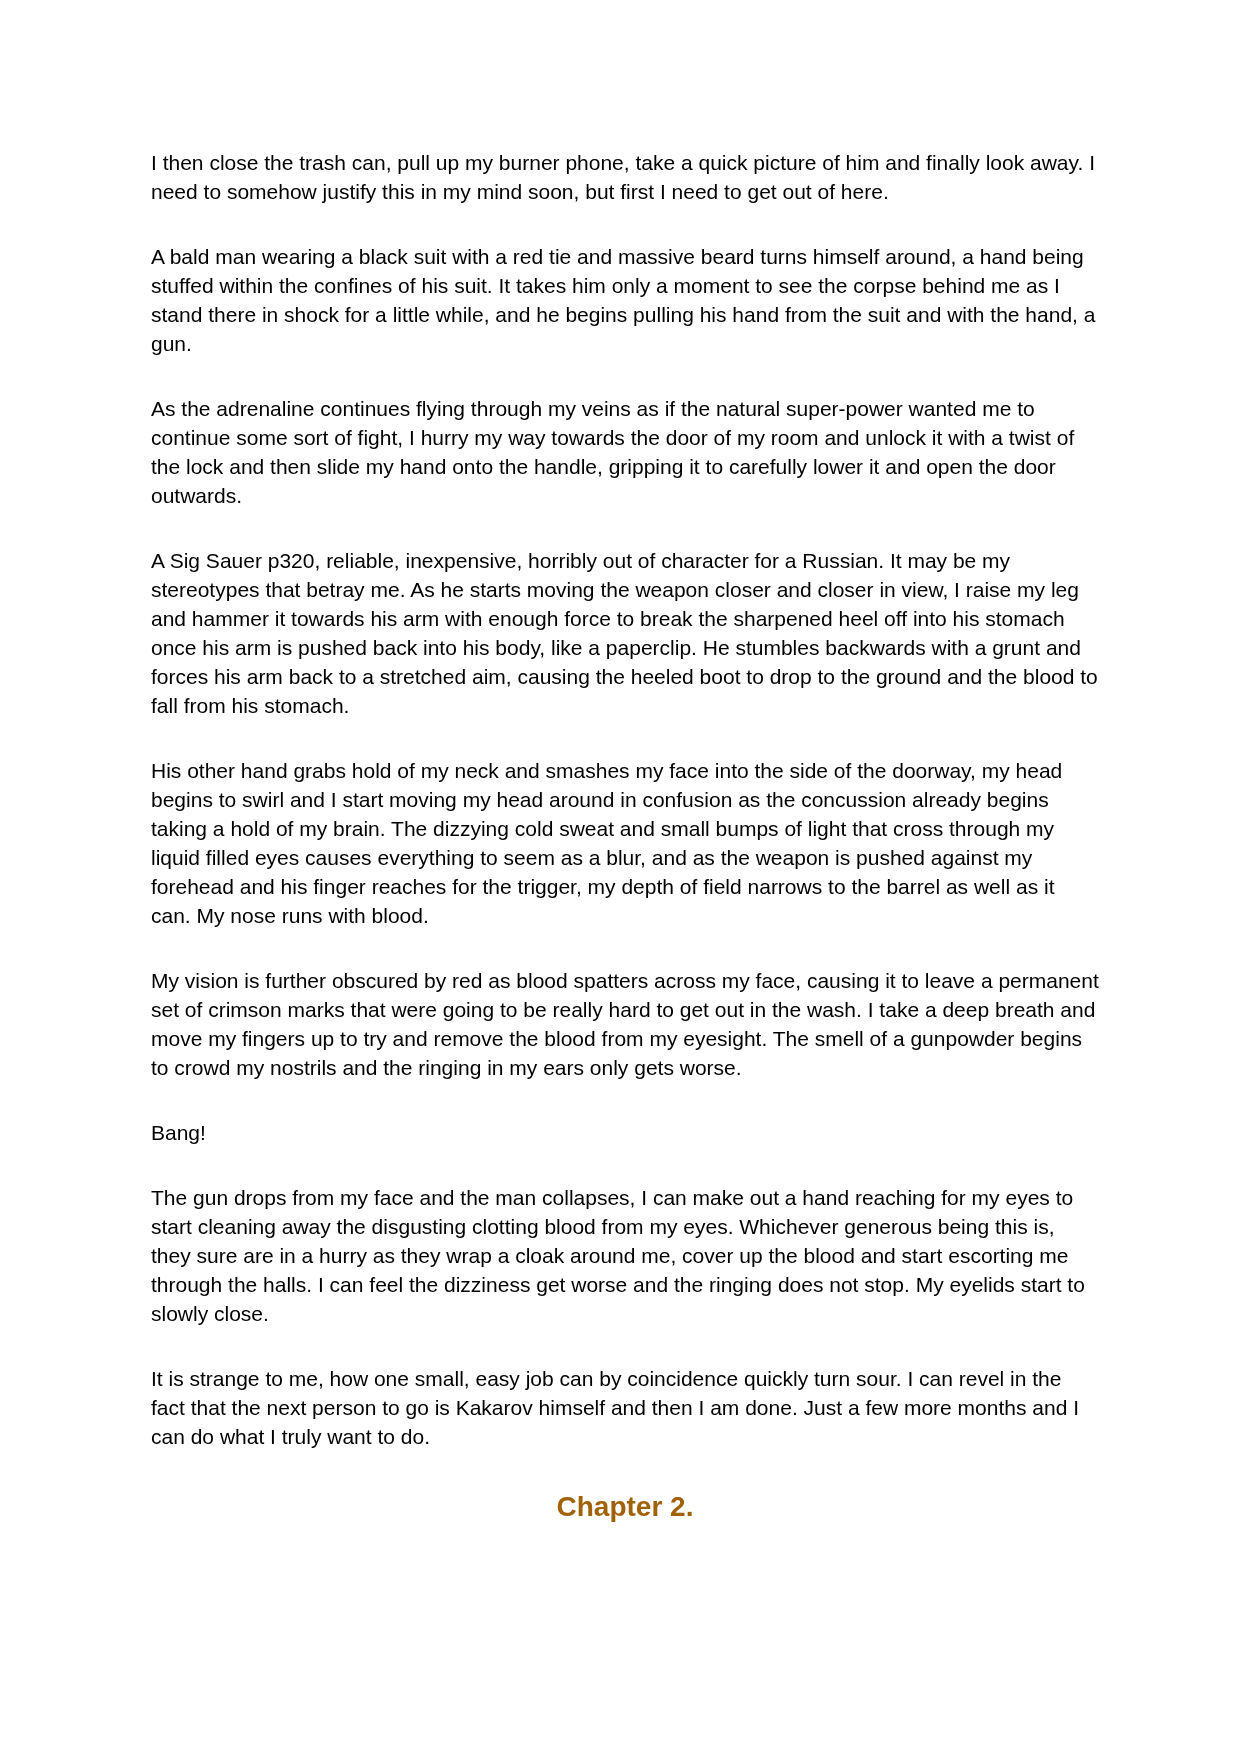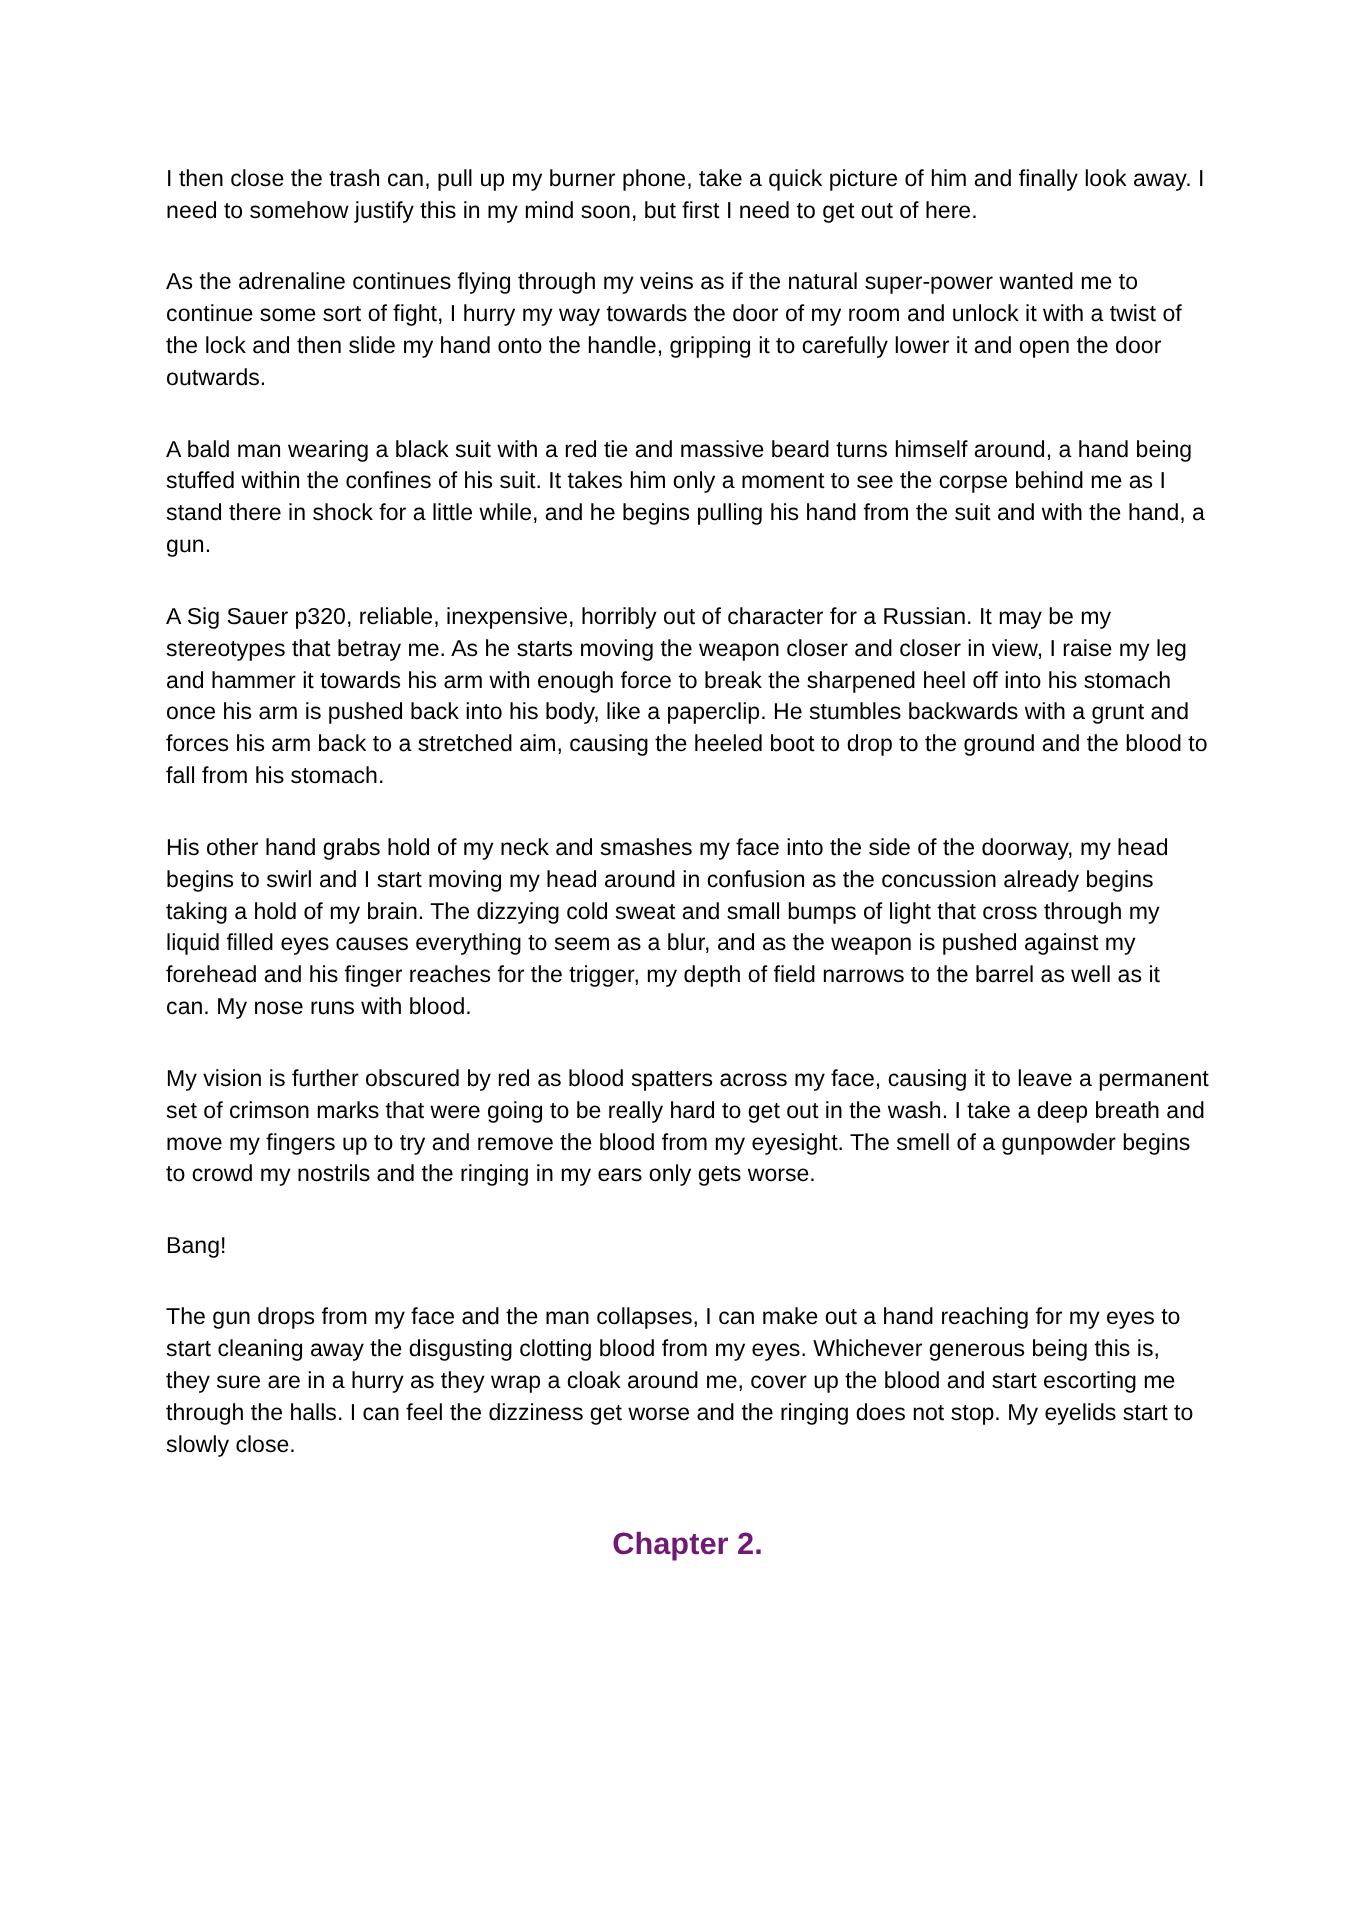--- a/index.html
+++ b/index.html
@@ -23,34 +23,35 @@
     line-height: 29px;
     color: #000000;
     -webkit-font-smoothing: antialiased;
   }
   .para {
     margin: 0 0 36px 0;
     text-align: left;
     word-spacing: normal;
   }
   .chapter-heading {
-    margin: 58px 0 0 0;
+    margin: 38px 0 0 0;
     font-size: 28px;
     line-height: 36px;
     font-weight: bold;
     text-align: center;
-    color: #701a75;
+    color: #a16207;
   }
 </style>
 </head>
 <body>
 
 <div class="page">
   <p class="para">I then close the trash can, pull up my burner phone, take a quick picture of him and finally look away. I need to somehow justify this in my mind soon, but first I need to get out of here.</p>
+  <p class="para">A bald man wearing a black suit with a red tie and massive beard turns himself around, a hand being stuffed within the confines of his suit. It takes him only a moment to see the corpse behind me as I stand there in shock for a little while, and he begins pulling his hand from the suit and with the hand, a gun.</p>
   <p class="para">As the adrenaline continues flying through my veins as if the natural super-power wanted me to continue some sort of fight, I hurry my way towards the door of my room and unlock it with a twist of the lock and then slide my hand onto the handle, gripping it to carefully lower it and open the door outwards.</p>
-  <p class="para">A bald man wearing a black suit with a red tie and massive beard turns himself around, a hand being stuffed within the confines of his suit. It takes him only a moment to see the corpse behind me as I stand there in shock for a little while, and he begins pulling his hand from the suit and with the hand, a gun.</p>
   <p class="para">A Sig Sauer p320, reliable, inexpensive, horribly out of character for a Russian. It may be my stereotypes that betray me. As he starts moving the weapon closer and closer in view, I raise my leg and hammer it towards his arm with enough force to break the sharpened heel off into his stomach once his arm is pushed back into his body, like a paperclip. He stumbles backwards with a grunt and forces his arm back to a stretched aim, causing the heeled boot to drop to the ground and the blood to fall from his stomach.</p>
   <p class="para">His other hand grabs hold of my neck and smashes my face into the side of the doorway, my head begins to swirl and I start moving my head around in confusion as the concussion already begins taking a hold of my brain. The dizzying cold sweat and small bumps of light that cross through my liquid filled eyes causes everything to seem as a blur, and as the weapon is pushed against my forehead and his finger reaches for the trigger, my depth of field narrows to the barrel as well as it can. My nose runs with blood.</p>
   <p class="para">My vision is further obscured by red as blood spatters across my face, causing it to leave a permanent set of crimson marks that were going to be really hard to get out in the wash. I take a deep breath and move my fingers up to try and remove the blood from my eyesight. The smell of a gunpowder begins to crowd my nostrils and the ringing in my ears only gets worse.</p>
   <p class="para">Bang!</p>
   <p class="para">The gun drops from my face and the man collapses, I can make out a hand reaching for my eyes to start cleaning away the disgusting clotting blood from my eyes. Whichever generous being this is, they sure are in a hurry as they wrap a cloak around me, cover up the blood and start escorting me through the halls. I can feel the dizziness get worse and the ringing does not stop. My eyelids start to slowly close.</p>
+  <p class="para">It is strange to me, how one small, easy job can by coincidence quickly turn sour. I can revel in the fact that the next person to go is Kakarov himself and then I am done. Just a few more months and I can do what I truly want to do.</p>
   <h2 class="chapter-heading">Chapter 2.</h2>
 </div>
 
 </body></html>

